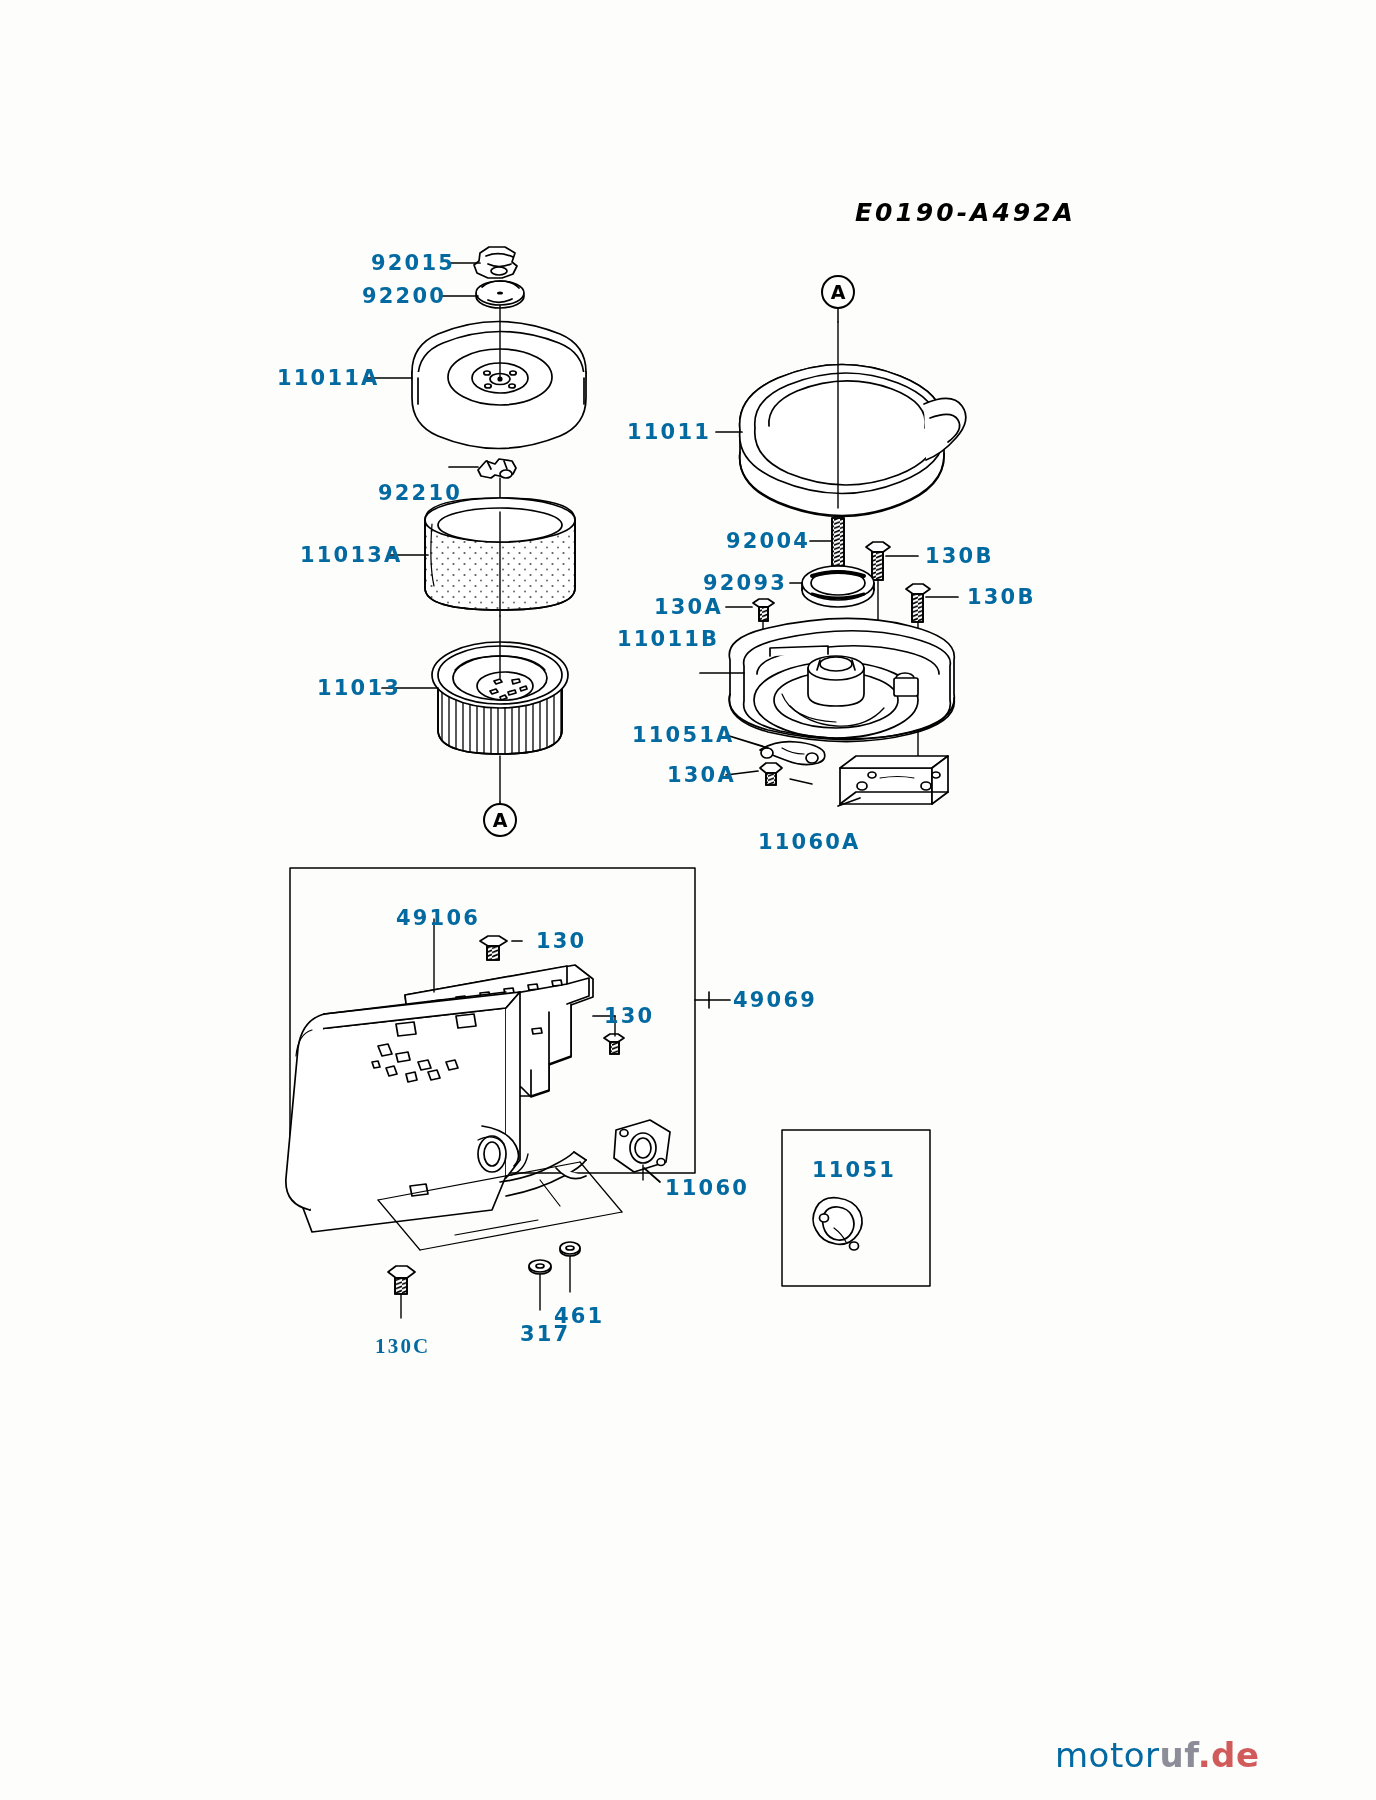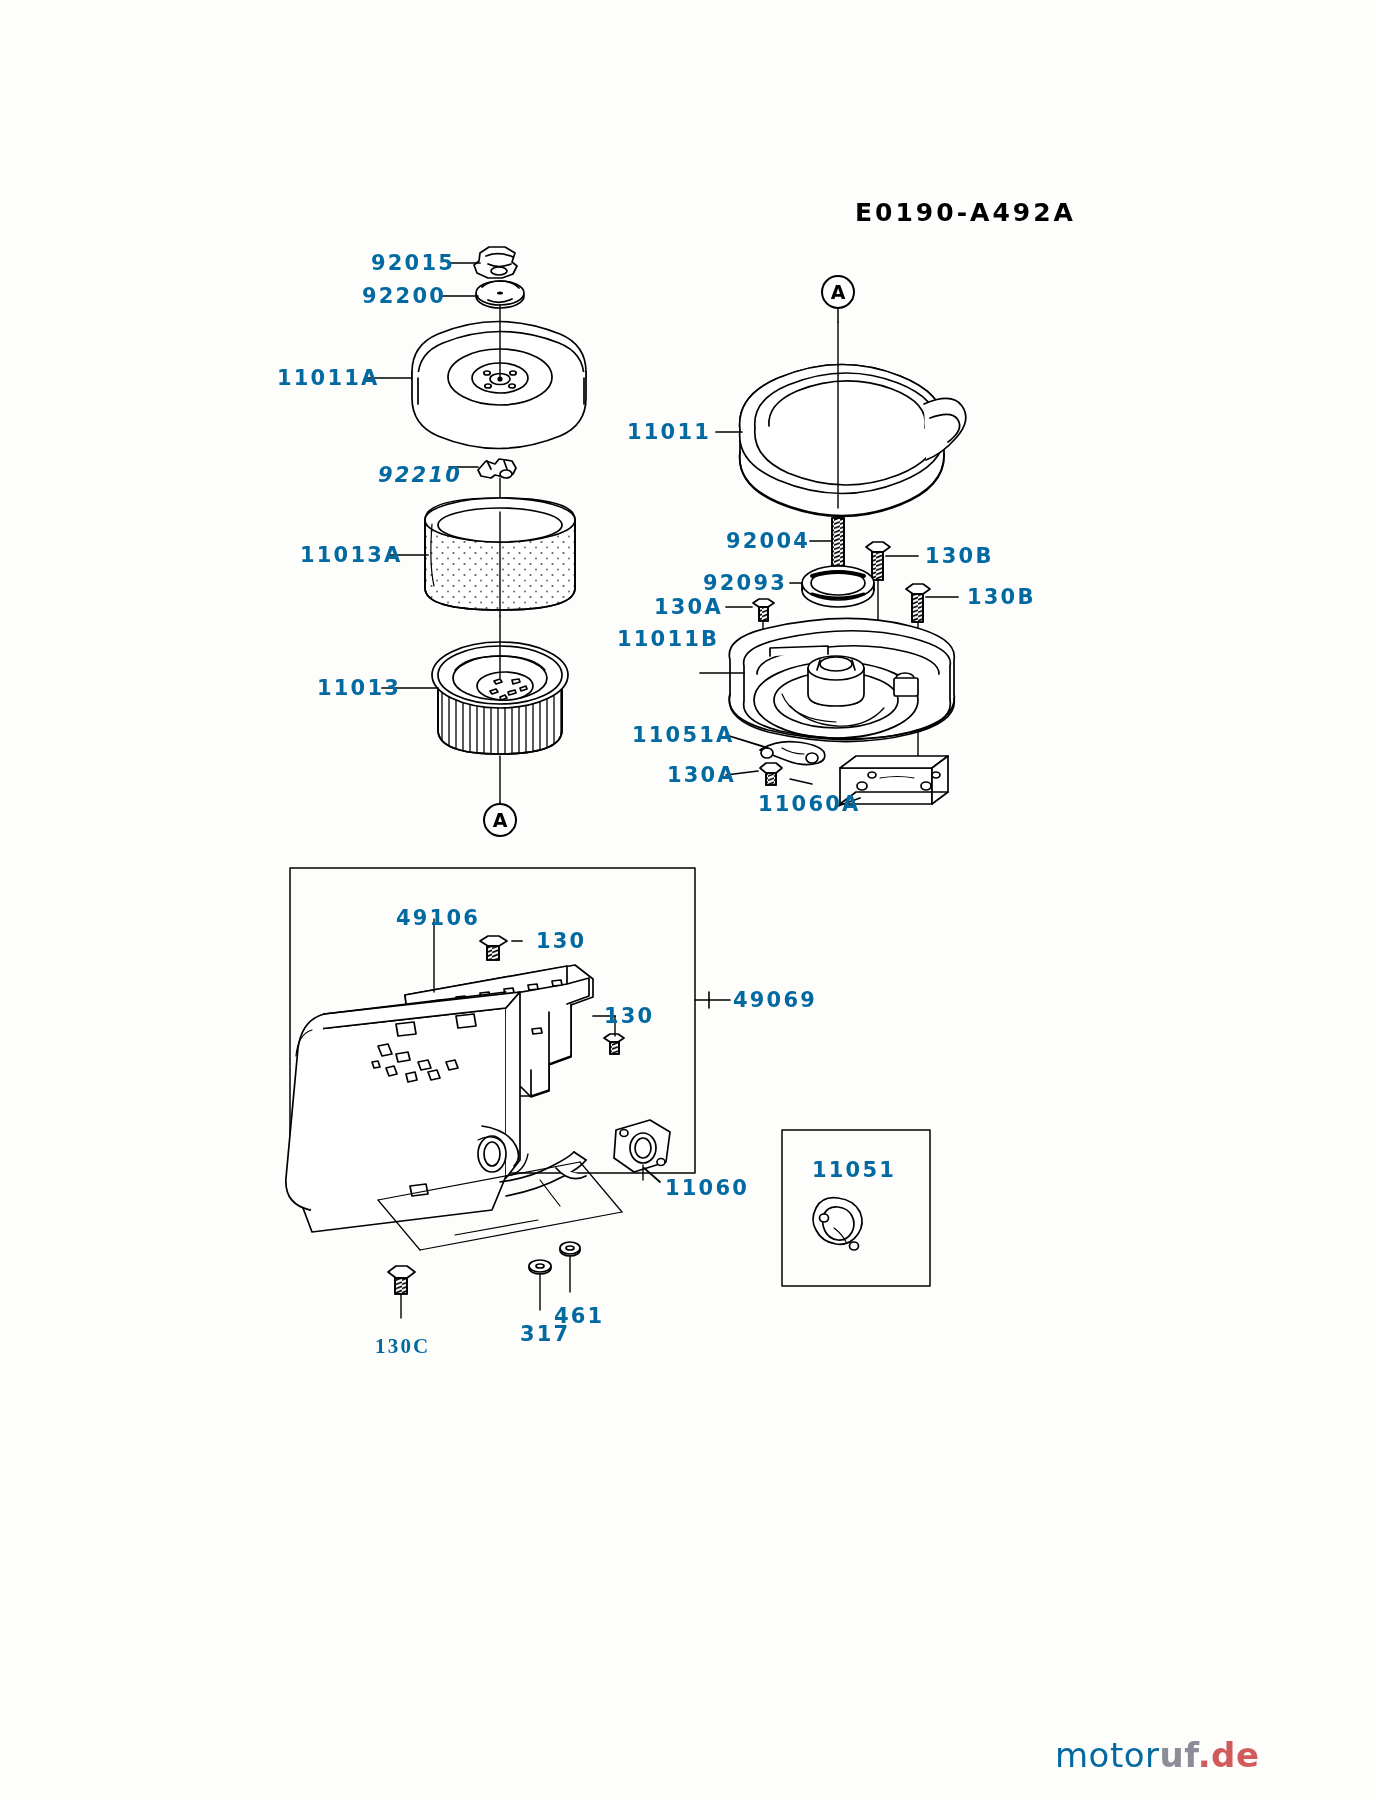--- a/index.html
+++ b/index.html
@@ -37,20 +37,21 @@
   #diagram-title {
     position: absolute;
     left: 855px;
     top: 198px;
     font-size: 25px;
     font-weight: bold;
     letter-spacing: 3px;
     color: #000;
     white-space: nowrap;
     font-family: "DejaVu Sans", "Liberation Sans", sans-serif;
+    font-style: italic;
   }
   .refcirc {
     position: absolute;
     width: 34px;
     height: 34px;
     border: 2px solid #000;
     border-radius: 50%;
     box-sizing: border-box;
     display: flex;
     align-items: center;
@@ -480,33 +481,33 @@
         <line x1="500" y1="802" x2="500" y2="820"></line>
       </g>
 
       <line x1="709" y1="992" x2="709" y2="1008" stroke-width="1.6"></line>
     </g>
   </svg>
 
   <div class="lbl" style="left:371px; top:253px;">92015</div>
   <div class="lbl" style="left:362px; top:286px;">92200</div>
   <div class="lbl" style="left:277px; top:368px;">11011A</div>
-  <div class="lbl" style="left:378px; top:465px;font-style:italic;">92210</div>
+  <div class="lbl" style="left:378px; top:483px;">92210</div>
   <div class="lbl" style="left:300px; top:545px;">11013A</div>
   <div class="lbl" style="left:317px; top:678px;">11013</div>
   <div class="lbl" style="left:627px; top:422px;">11011</div>
   <div class="lbl" style="left:726px; top:531px;">92004</div>
   <div class="lbl" style="left:925px; top:546px;">130B</div>
   <div class="lbl" style="left:967px; top:587px;">130B</div>
   <div class="lbl" style="left:703px; top:573px;">92093</div>
   <div class="lbl" style="left:654px; top:597px;">130A</div>
   <div class="lbl" style="left:617px; top:629px;">11011B</div>
   <div class="lbl" style="left:632px; top:725px;">11051A</div>
   <div class="lbl" style="left:667px; top:765px;">130A</div>
-  <div class="lbl" style="left:758px; top:794px;text-align:right;">11060A</div>
+  <div class="lbl" style="left:758px; top:832px;text-align:right;">11060A</div>
 
   <div class="lbl" style="left:396px; top:908px;">49106</div>
   <div class="lbl" style="left:536px; top:931px;">130</div>
   <div class="lbl" style="left:604px; top:1006px;">130</div>
   <div class="lbl" style="left:733px; top:990px;">49069</div>
   <div class="lbl" style="left:617px; top:1178px;margin-left:48px;">11060</div>
   <div class="lbl" style="left:375px; top:1336px;font-family:Liberation Serif, serif;">130C</div>
   <div class="lbl" style="left:520px; top:1324px;">317</div>
   <div class="lbl" style="left:554px; top:1306px;">461</div>
   <div class="lbl" style="left:812px; top:1160px;">11051</div>

